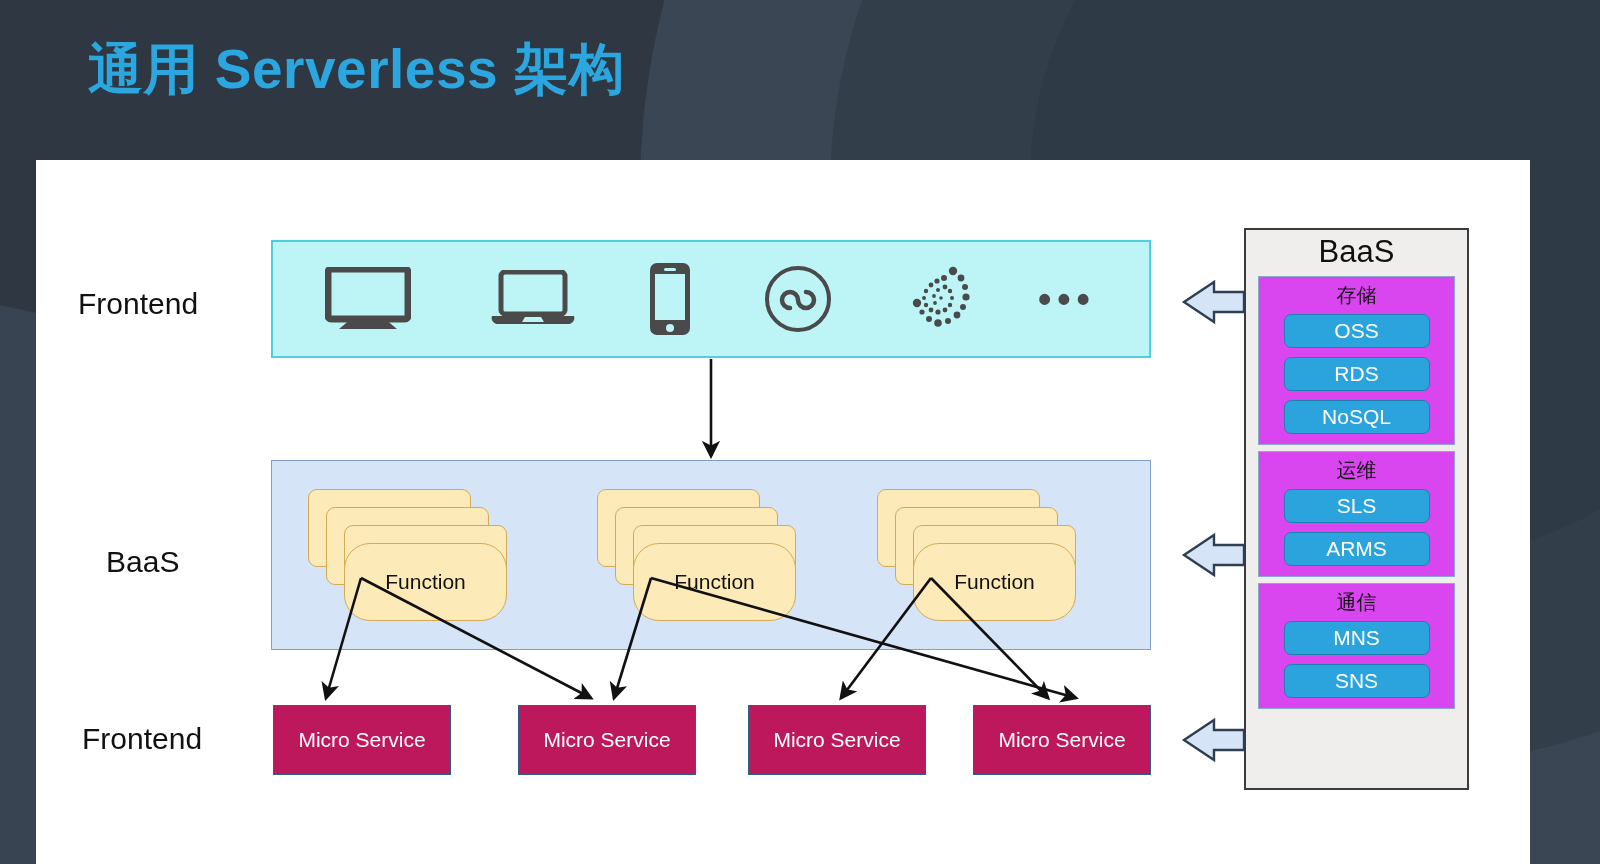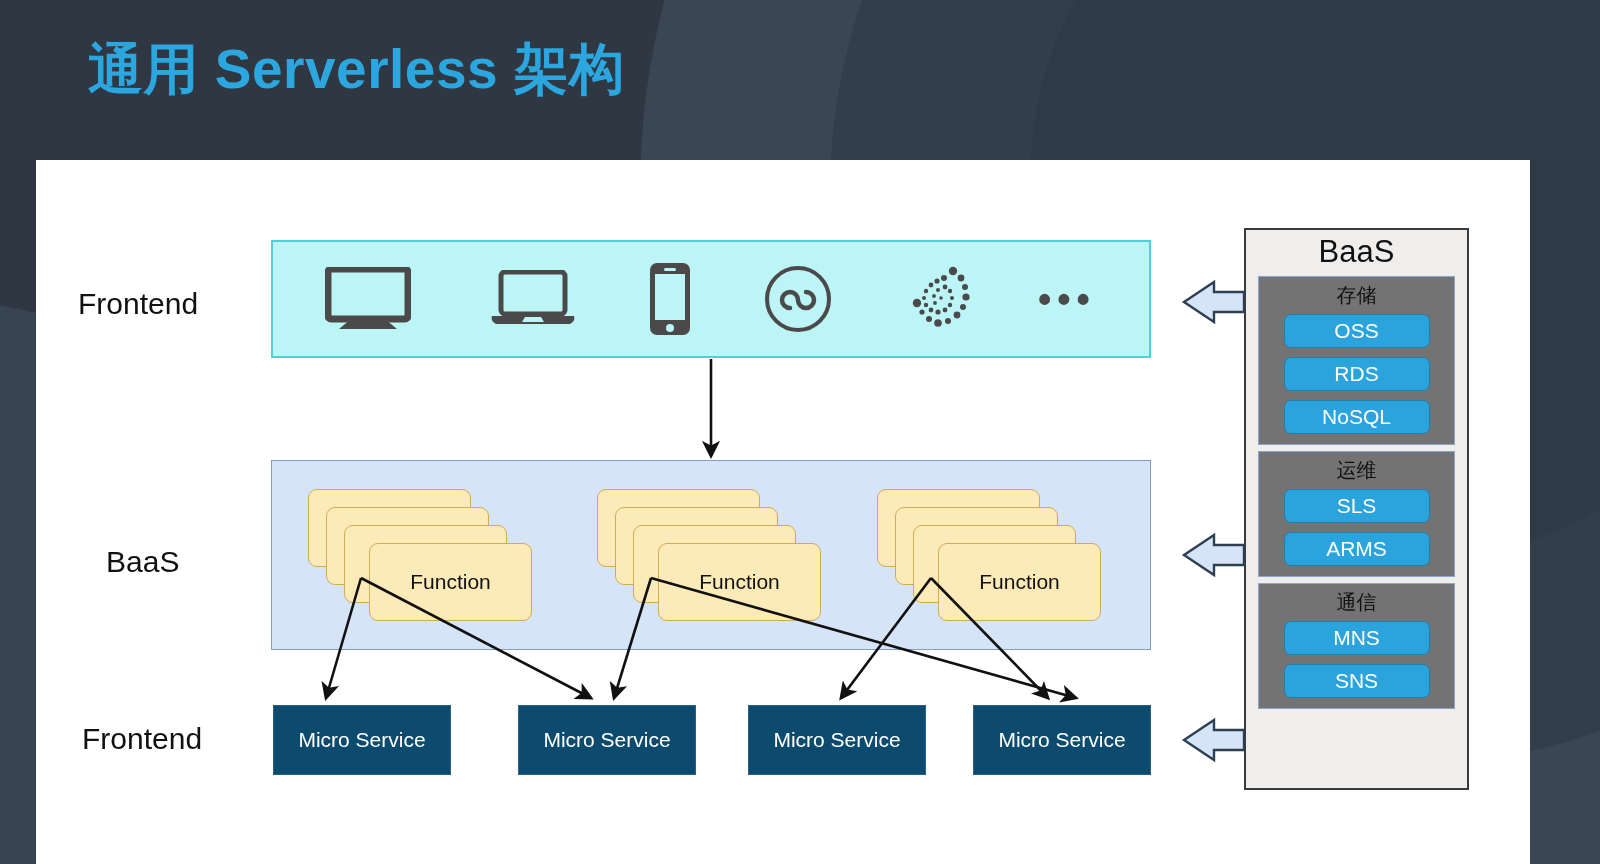--- a/index.html
+++ b/index.html
@@ -140,35 +140,36 @@
     height: 78px;
     background: #fdeab9;
     border: 1px solid #d3ab55;
     border-radius: 9px;
     box-sizing: border-box;
   }
   .fn-card.c0 { left: 0px;  top: 0px;  }
   .fn-card.c1 { left: 18px; top: 18px; }
   .fn-card.c2 { left: 36px; top: 36px; }
   .fn-card.c3 {
-    left: 61px; top: 54px;
+    left: 36px; top: 54px;
     display: flex;
     align-items: center;
     justify-content: center;
     font-size: 21px;
     color: #111111;
+    border-radius: 26px;
   }
 
   
   .ms-box {
     position: absolute;
     top: 545px;
     width: 178px;
     height: 70px;
-    background: #0c4a6e;
+    background: #be185d;
     border: 1px solid #2a5f86;
     box-sizing: border-box;
     display: flex;
     align-items: center;
     justify-content: center;
     color: #ffffff;
     font-size: 21px;
   }
   #ms-0 { left: 237px; }
   #ms-1 { left: 482px; }
@@ -188,21 +189,21 @@
   }
   #baas-title {
     text-align: center;
     font-size: 31px;
     color: #111111;
     padding-top: 4px;
     line-height: 1.15;
   }
   .baas-group {
     margin: 6px 12px 0 12px;
-    background: #737373;
+    background: #d946ef;
     border: 1px solid #8aa7ce;
     box-sizing: border-box;
     padding: 5px 0 10px 0;
   }
   .baas-group-title {
     text-align: center;
     font-size: 20px;
     color: #111111;
     margin-bottom: 5px;
   }

